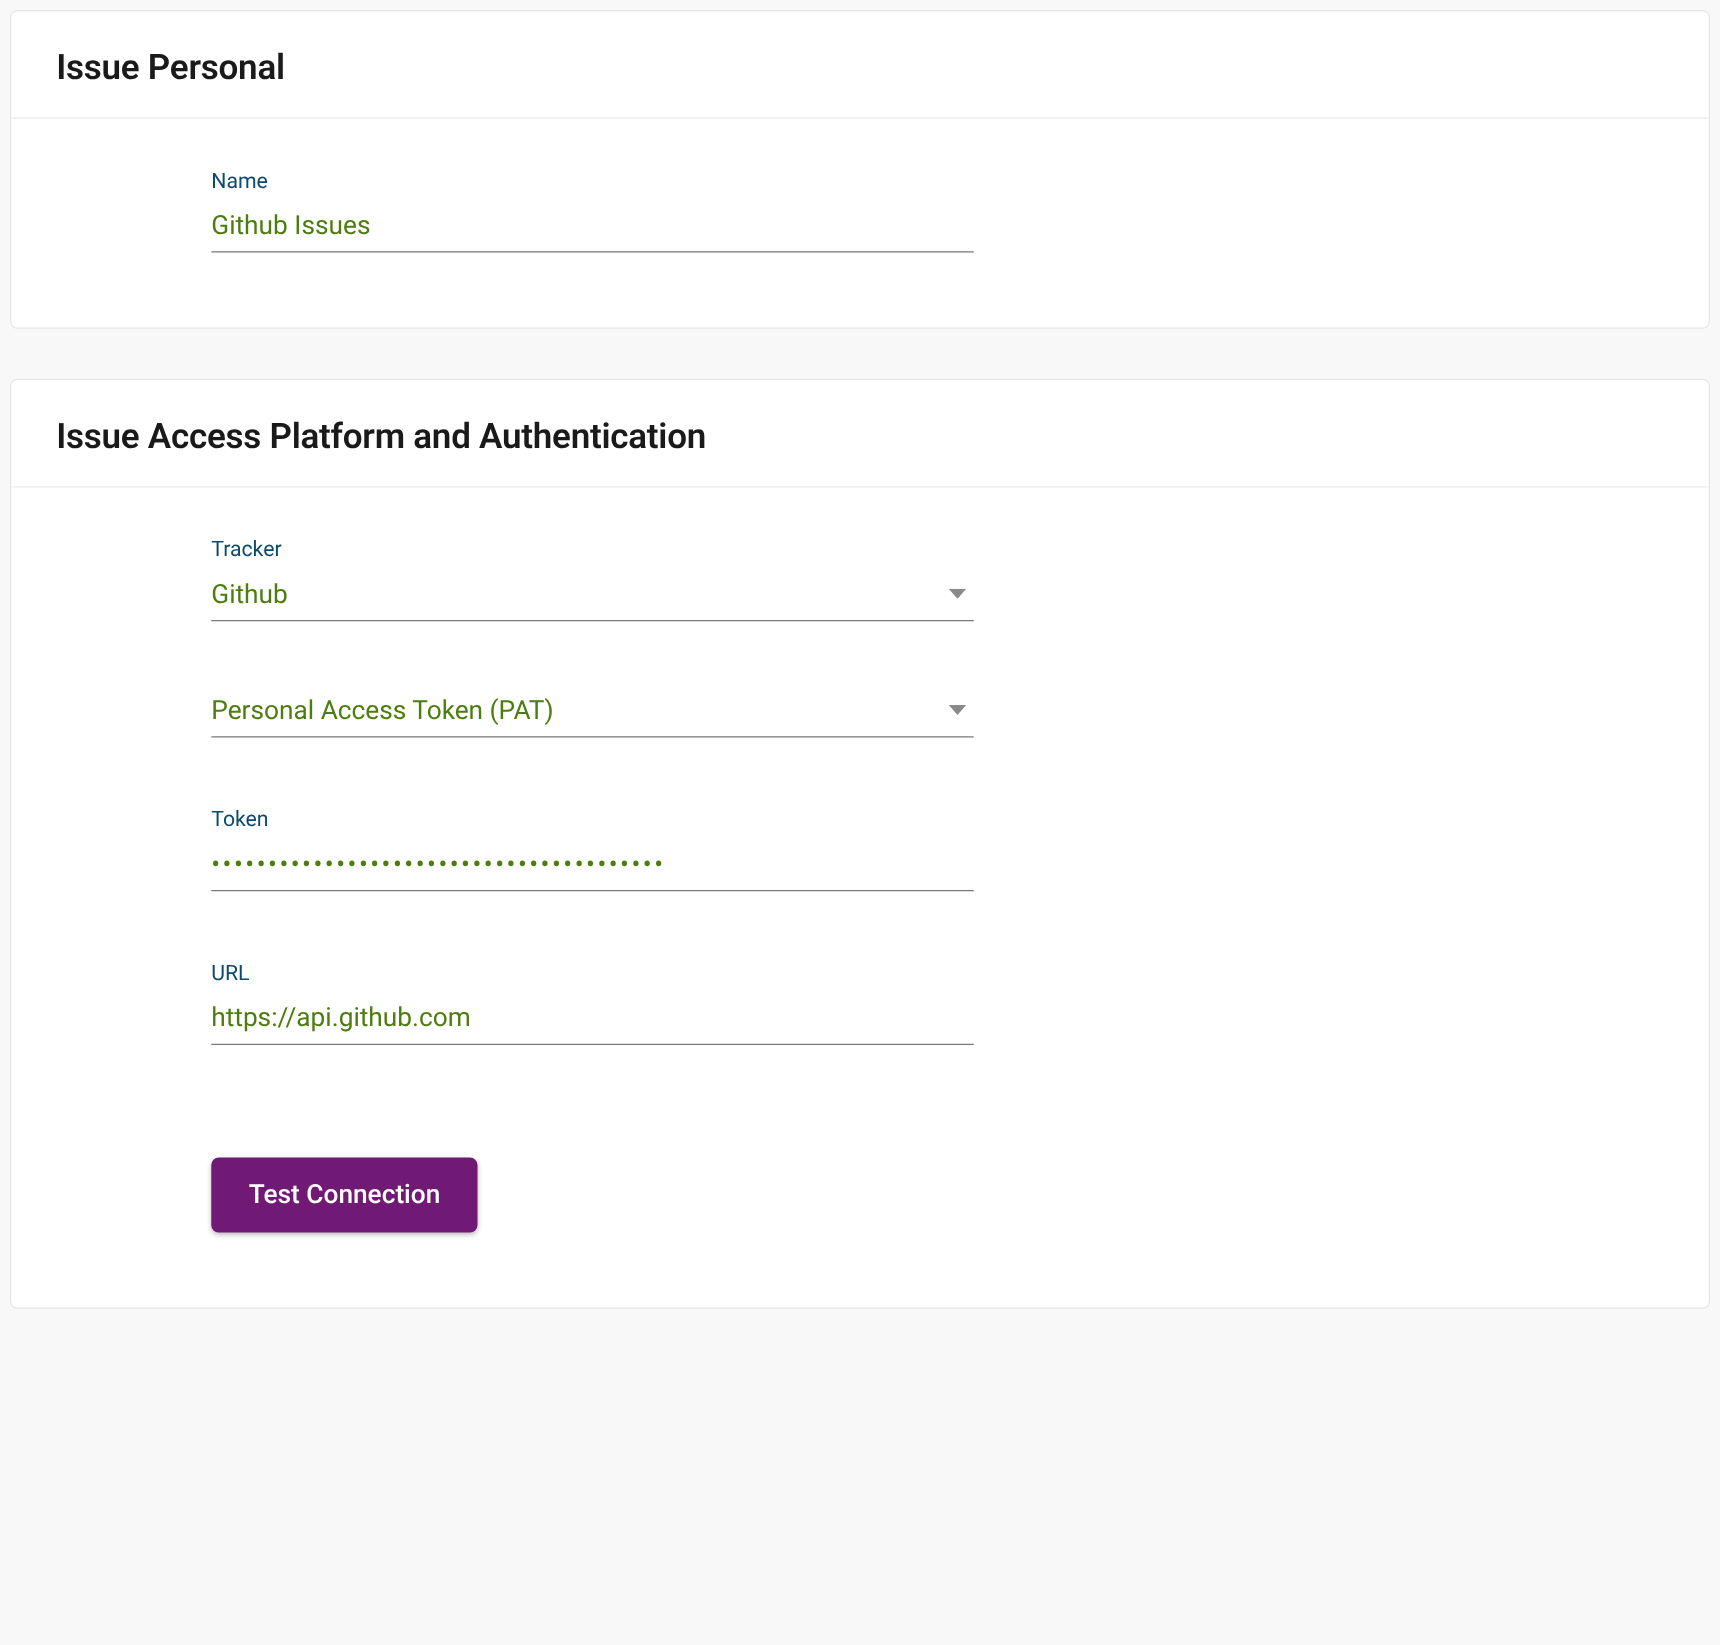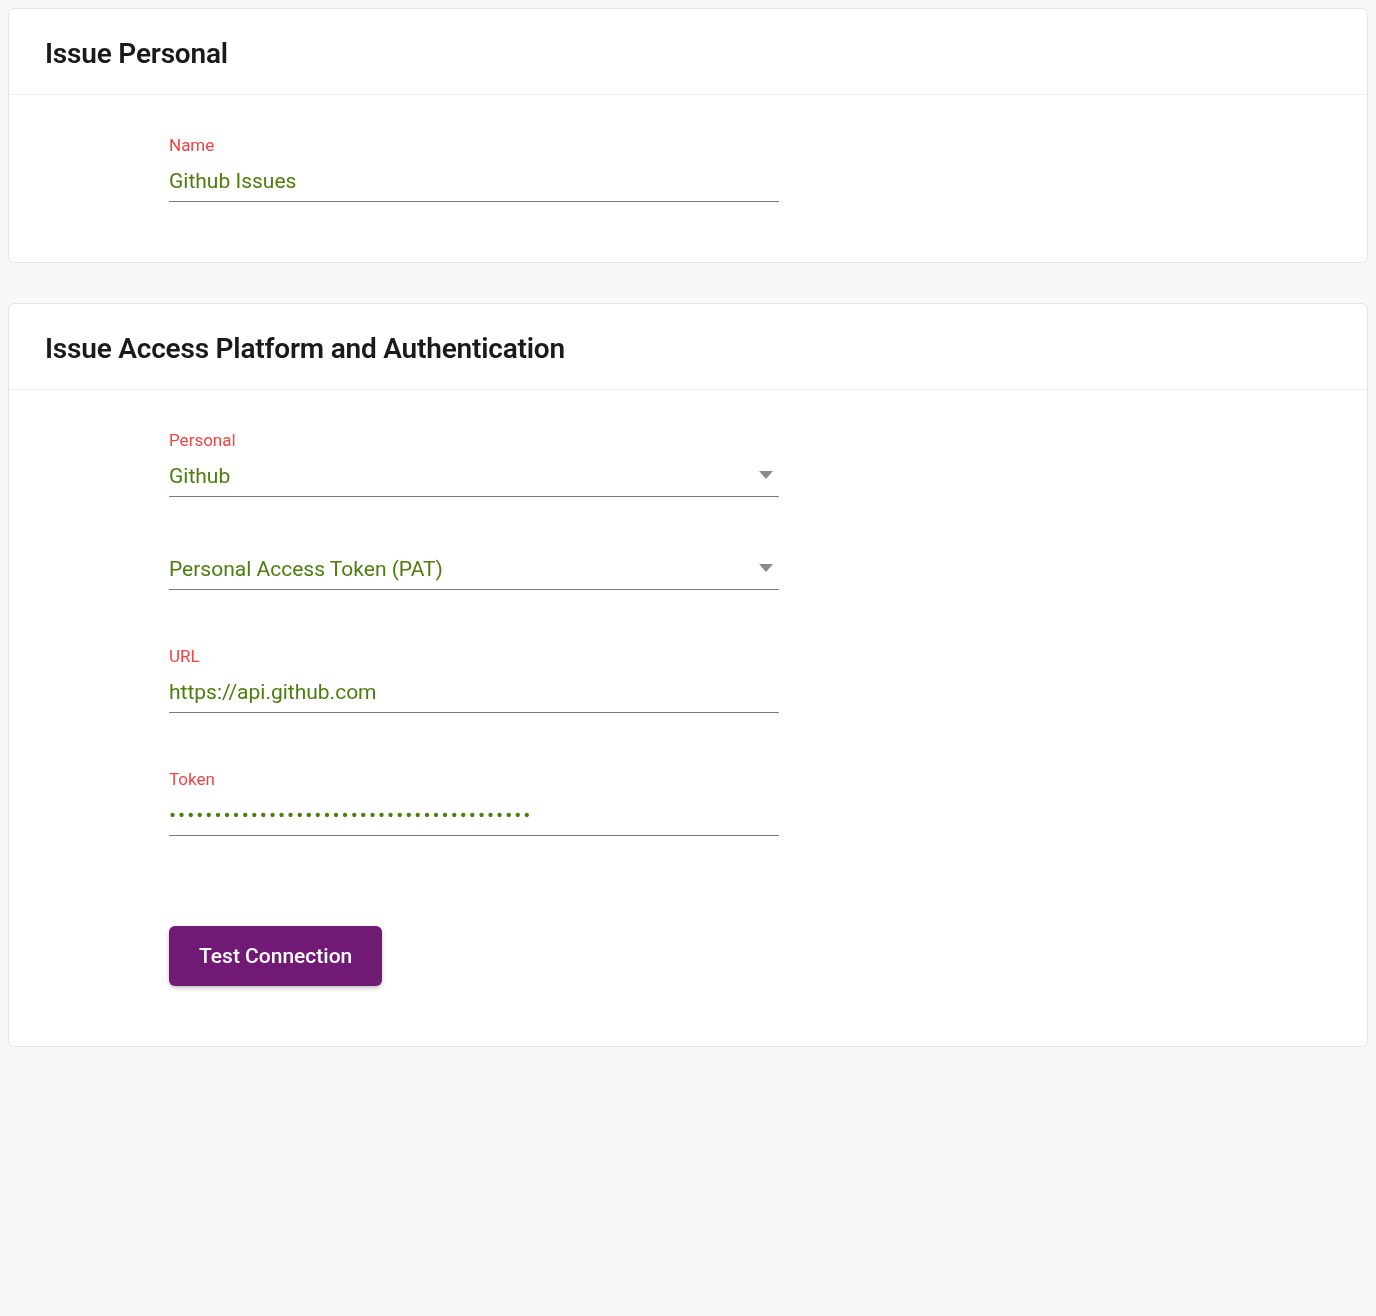--- a/index.html
+++ b/index.html
@@ -39,21 +39,21 @@
     .form-group {
       margin-bottom: 56px;
       width: 610px;
     }
     .form-group:last-of-type {
       margin-bottom: 0;
     }
     .form-label {
       display: block;
       font-size: 17px;
-      color: #ef4444;
+      color: #0c4a6e;
       margin-bottom: 10px;
       font-weight: 400;
     }
     .text-input, .select-input {
       width: 100%;
       border: none;
       border-bottom: 1px solid #7a7a7a;
       font-size: 21px;
       color: #4d7c0f;
       padding: 4px 0 8px 0;
@@ -118,21 +118,21 @@
   </div>
 </div>
 
 <div class="card">
   <div class="card-header">
     <h2 class="card-title">Issue Access Platform and Authentication</h2>
   </div>
   <div class="card-body">
 
     <div class="form-group">
-      <label class="form-label">Personal</label>
+      <label class="form-label">Tracker</label>
       <div class="select-wrapper">
         <select class="select-input">
           <option>Github</option>
         </select>
         <span class="select-caret">
           <svg width="14" height="8" viewBox="0 0 14 8">
               <path d="M0 0 L7 8 L14 0 Z" fill="#8a8a8a"></path>
             </svg>
         </span>
       </div>
@@ -145,27 +145,27 @@
         </select>
         <span class="select-caret">
           <svg width="14" height="8" viewBox="0 0 14 8">
               <path d="M0 0 L7 8 L14 0 Z" fill="#8a8a8a"></path>
             </svg>
         </span>
       </div>
     </div>
 
     <div class="form-group">
-      <label class="form-label">URL</label>
-      <input type="text" class="text-input" value="https://api.github.com" style="">
+      <label class="form-label">Token</label>
+      <input type="password" class="text-input password-input" value="••••••••••••••••••••••••••••••••••••••••" style="">
     </div>
 
     <div class="form-group">
-      <label class="form-label">Token</label>
-      <input type="password" class="text-input password-input" value="••••••••••••••••••••••••••••••••••••••••" style="">
+      <label class="form-label">URL</label>
+      <input type="text" class="text-input" value="https://api.github.com" style="">
     </div>
 
     <div class="action-row">
       <button class="btn">Test Connection</button>
     </div>
 
   </div>
 </div>
 
 </body></html>

